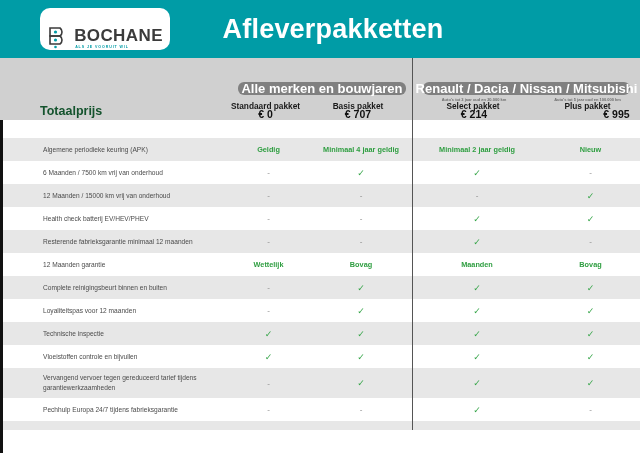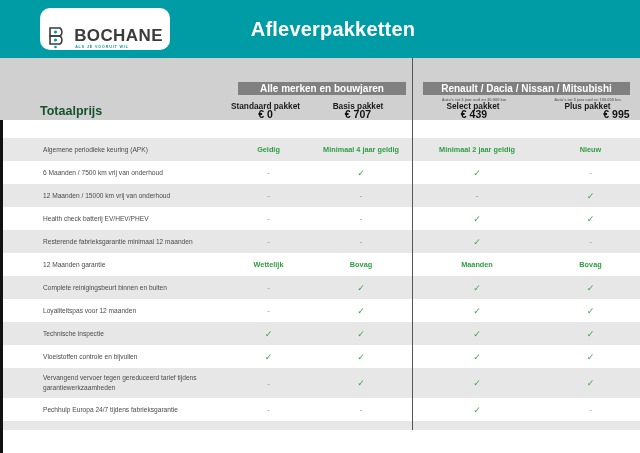--- a/index.html
+++ b/index.html
@@ -38,21 +38,21 @@
   }
   .logo-tag{
     font-size:3.6px; font-weight:bold; letter-spacing:0.9px;
     color:#009ca6; margin-top:2px; margin-left:1px;
     white-space:nowrap;
   }
   .header-title{
     position:absolute; left:0; top:0; width:640px; height:58px;
     display:flex; align-items:center; justify-content:center;
     padding-left:26px;
-    font-size:20px; font-weight:bold; color:#ffffff;
+    font-size:27px; font-weight:bold; color:#ffffff;
     letter-spacing:0.2px;
   }
 
   
   .top-panel{
     position:absolute; left:0; top:58px; width:640px; height:62px;
     background:#d0d0d0;
   }
   .totaalprijs{
     position:absolute; left:40px; top:104px;
@@ -61,23 +61,24 @@
   .colhead{
     position:absolute; top:66px;
     text-align:center;
     font-size:8.3px; font-weight:bold; color:#1a1a1a;
     white-space:nowrap;
     margin-top:35px;
   }
   .badge{
     position:absolute; top:82px; height:13px;
     background:#808080; color:#ffffff;
-    font-size:10px; font-weight:bold;
+    font-size:13px; font-weight:bold;
     display:flex; align-items:center; justify-content:center;
     white-space:nowrap;
+    border-radius:6px;
   }
   .subnote{
     position:absolute; top:97px;
     text-align:center;
     font-size:4px; color:#6d6d6d; font-weight:bold;
     white-space:nowrap;
   }
   .price{
     position:absolute; top:108px;
     text-align:center;
@@ -167,21 +168,21 @@
   <div class="colhead" style="left:535px; width:105px;">Plus pakket</div>
 
   <div class="badge" style="left:238px; width:168px;">Alle merken en bouwjaren</div>
   <div class="badge" style="left:423px; width:207px;">Renault / Dacia / Nissan / Mitsubishi</div>
 
   <div class="subnote" style="left:413px; width:122px;">Auto's tot 3 jaar oud en 20.000 km</div>
   <div class="subnote" style="left:535px; width:105px;">Auto's tot 5 jaar oud en 100.000 km</div>
 
   <div class="price" style="left:228px; width:75px;">€ 0</div>
   <div class="price" style="left:303px; width:110px;">€ 707</div>
-  <div class="price" style="left:413px; width:122px;">€ 439</div>
+  <div class="price" style="left:413px; width:122px;">€ 214</div>
   <div class="price" style="left:564px; width:105px;">€ 995</div>
 
   <div class="table" id="table-body">
     <div class="spacer-row"></div>
   <div class="row alt">
         <div class="label">Algemene periodieke keuring (APK)</div>
         <div class="cell c1">Geldig</div>
         <div class="cell c2">Minimaal 4 jaar geldig</div>
         <div class="cell c3">Minimaal 2 jaar geldig</div>
         <div class="cell c4">Nieuw</div>

